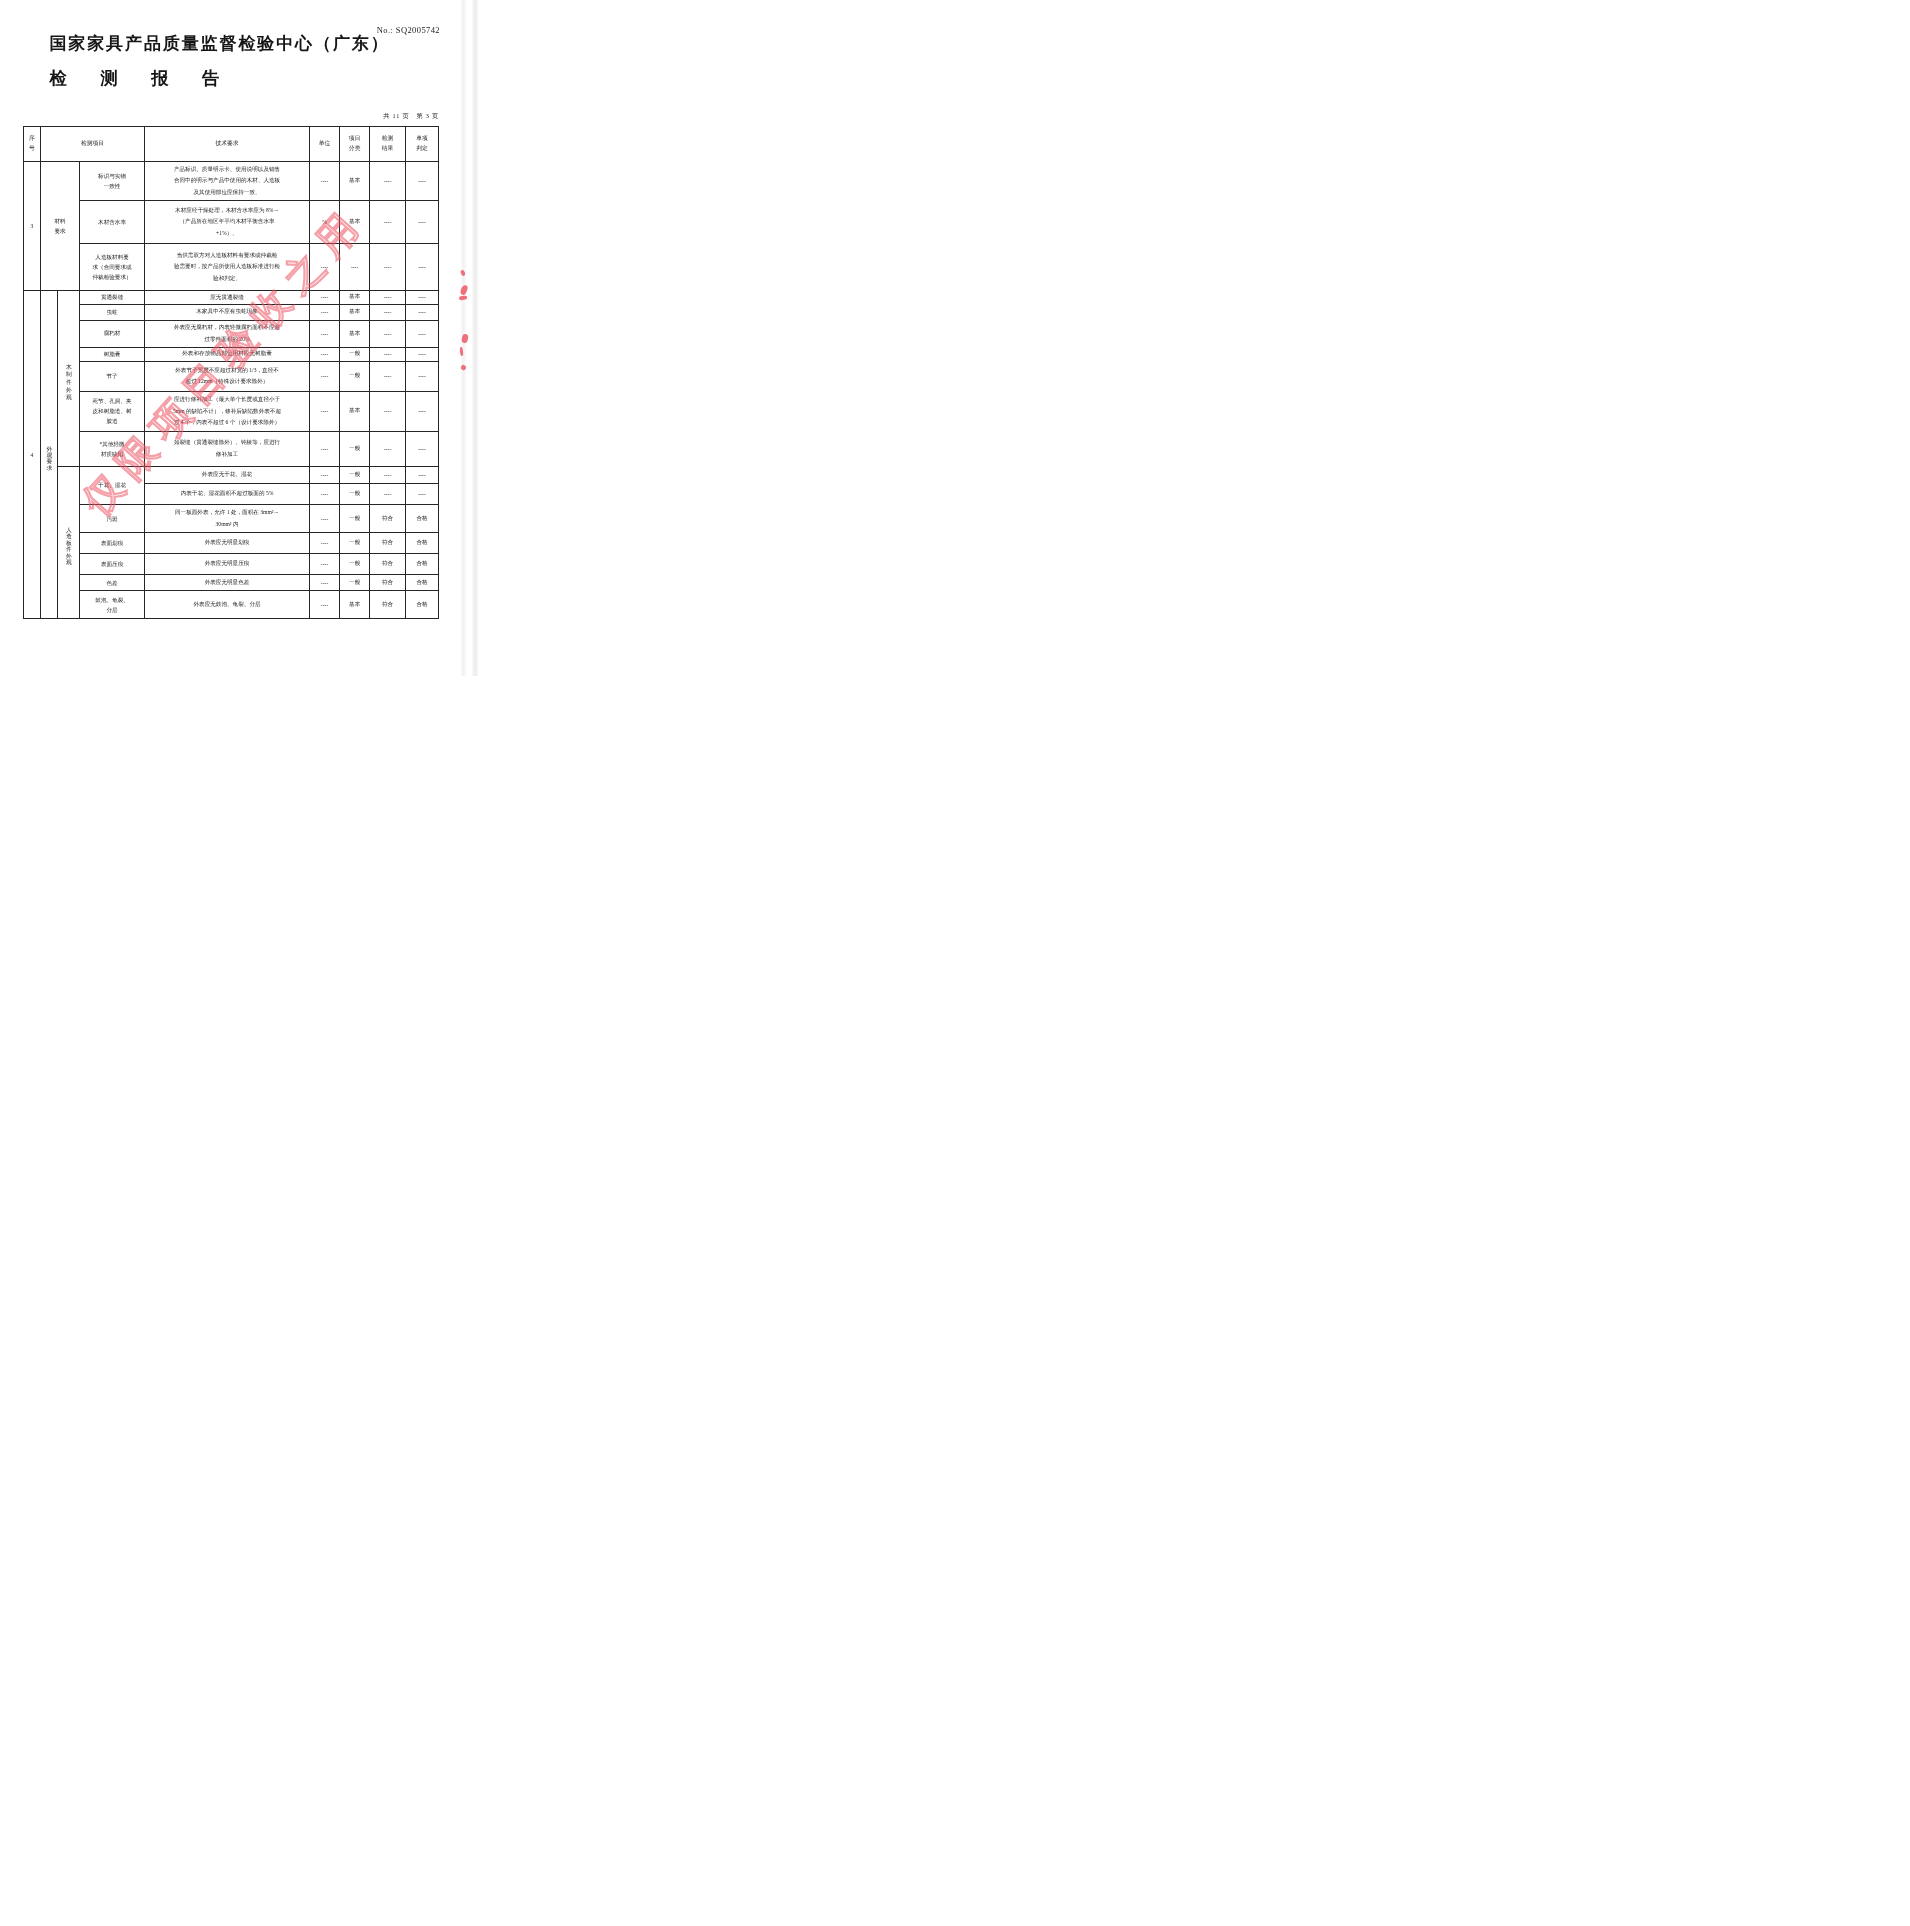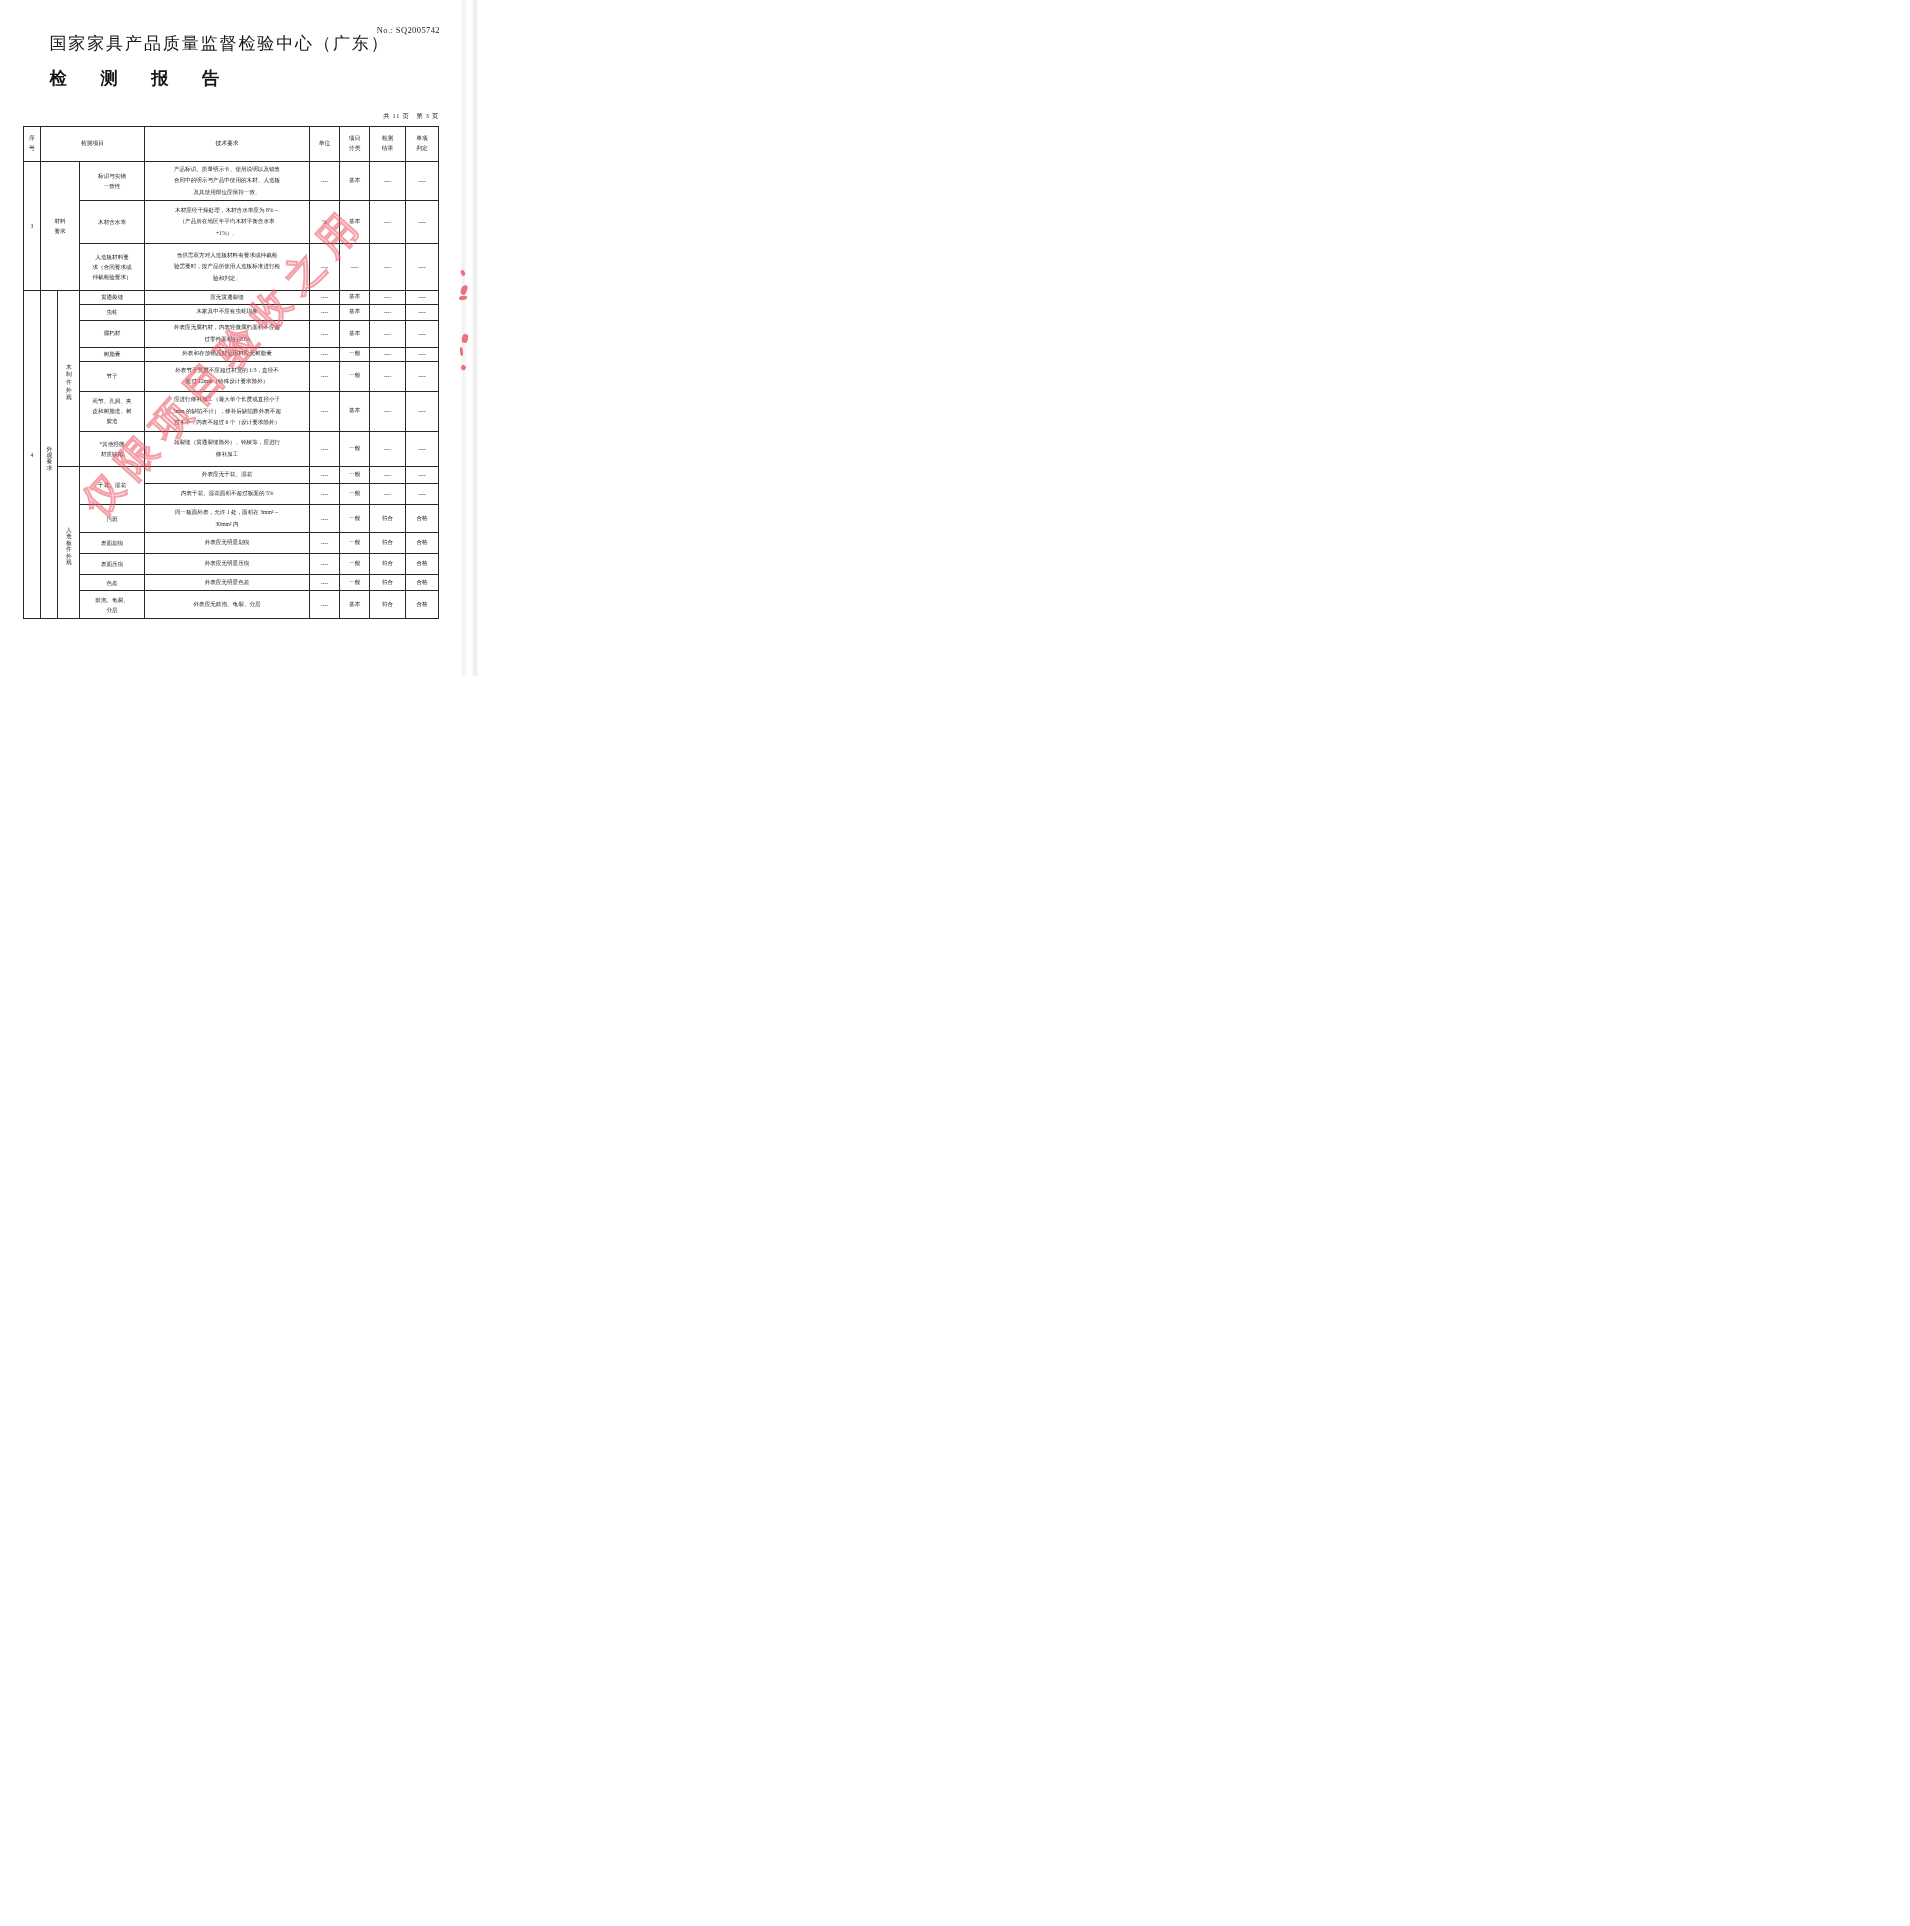--- a/index.html
+++ b/index.html
@@ -8,21 +8,21 @@
     font-family:"Liberation Serif","DejaVu Serif",serif;color:#1b1b1b;
     overflow:hidden;
   }
   .no-line{
     position:absolute;top:25px;right:38px;font-size:8.5px;letter-spacing:0.4px;
     color:#222;
     padding-left:32px;
   }
   .org-title{
     position:absolute;top:32px;left:19px;width:401px;text-align:center;
-    font-size:17px;font-weight:normal;letter-spacing:1.9px;color:#161616;
+    font-size:17px;font-weight:bold;letter-spacing:1.9px;color:#161616;
     white-space:nowrap;
   }
   .report-title{
     position:absolute;top:66px;left:35px;width:385px;text-align:left;
     font-size:17.3px;font-weight:bold;letter-spacing:14.6px;text-indent:14.6px;
     color:#161616;white-space:nowrap;
   }
   .page-info{
     position:absolute;top:112px;right:39px;font-size:6.2px;letter-spacing:0.8px;
     color:#222;

